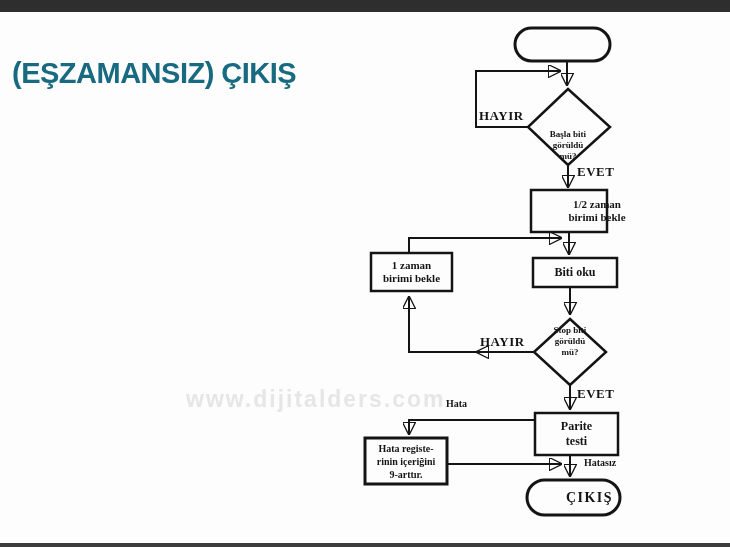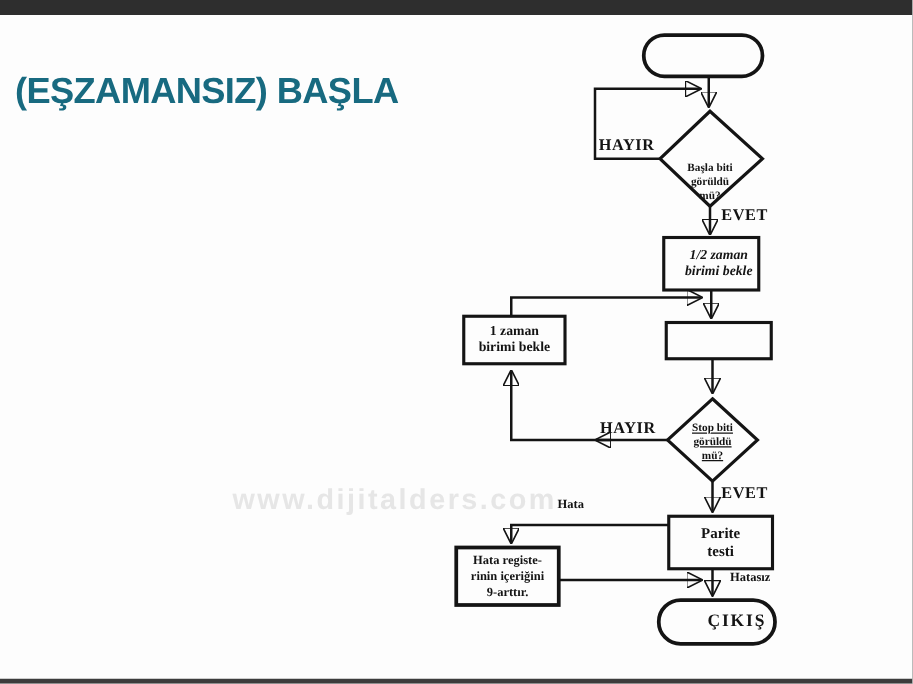--- a/index.html
+++ b/index.html
@@ -41,21 +41,21 @@
 </style>
 </head>
 <body>
 
 <div class="stage">
 
   <div class="top-bar"></div>
   <div class="bottom-bar"></div>
 
   <div class="title-block">
-    <div>(EŞZAMANSIZ) BAŞLA</div>
+    <div>(EŞZAMANSIZ) ÇIKIŞ</div>
   </div>
 
   <div class="watermark">www.dijitalders.com</div>
 
   <svg class="flow" width="730" height="547" viewBox="0 0 730 547">
     <defs>
       <marker id="arr" viewBox="0 0 10 10" refX="9" refY="5" markerWidth="6.5" markerHeight="6.5" orient="auto-start-reverse">
         <path d="M0,0 L10,5 L0,10 z" fill="#141414" stroke="none"></path>
       </marker>
     </defs>
@@ -84,32 +84,33 @@
     <rect x="527" y="480" width="93" height="35" rx="17.5" stroke-width="3"></rect>
   </svg>
 
 
   <div class="node-text decision-text" style="left:528px;top:104px;width:80px;height:34px;margin-top:24px;">
     <div>Başla biti</div>
     <div>görüldü</div>
     <div>mü?</div>
   </div>
 
-  <div class="node-text process-text" style="left:531px;top:190px;width:88px;height:42px;font-style:italic;">
+  <div class="node-text process-text" style="left:553px;top:190px;width:88px;height:42px;">
     <div>1/2 zaman</div>
     <div>birimi bekle</div>
   </div>
 
+  <div class="node-text process-text-lg" style="left:533px;top:258px;width:84px;height:29px;">Biti oku</div>
 
   <div class="node-text process-text" style="left:371px;top:253px;width:81px;height:38px;">
     <div>1 zaman</div>
     <div>birimi bekle</div>
   </div>
 
-  <div class="node-text decision-text" style="left:532px;top:336px;width:76px;height:34px;text-decoration:underline;">
+  <div class="node-text decision-text" style="left:532px;top:324px;width:76px;height:34px;">
     <div>Stop biti</div>
     <div>görüldü</div>
     <div>mü?</div>
   </div>
 
   <div class="node-text process-text-lg" style="left:535px;top:413px;width:83px;height:42px;">
     <div>Parite</div>
     <div>testi</div>
   </div>
 

